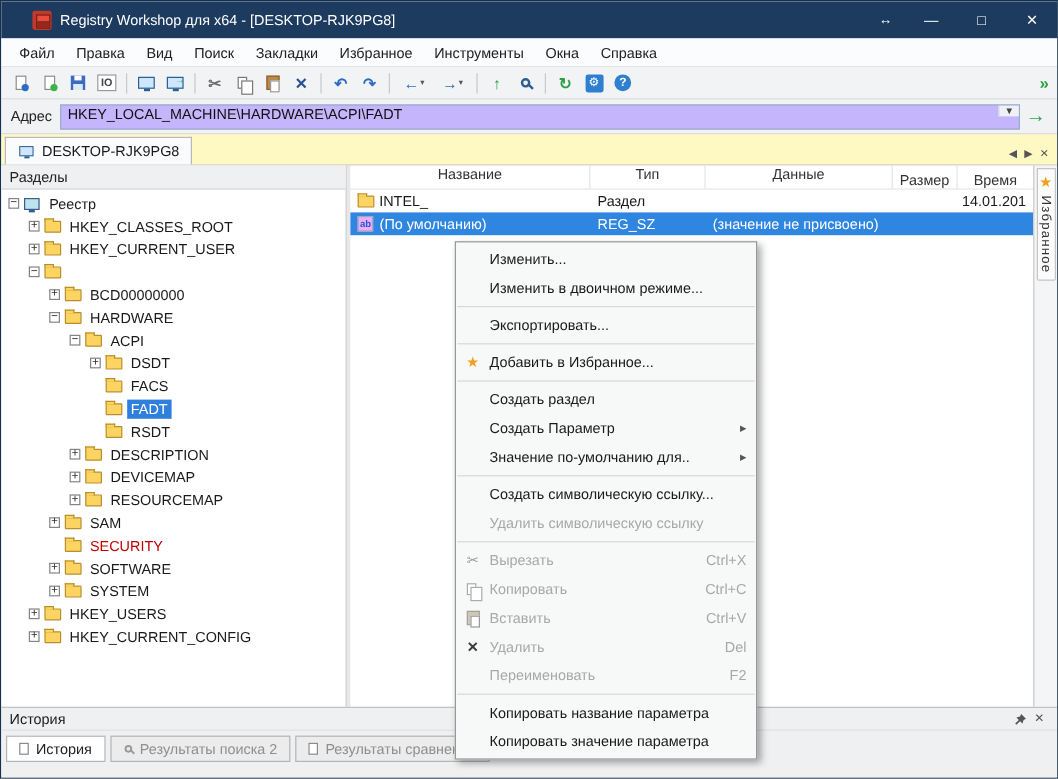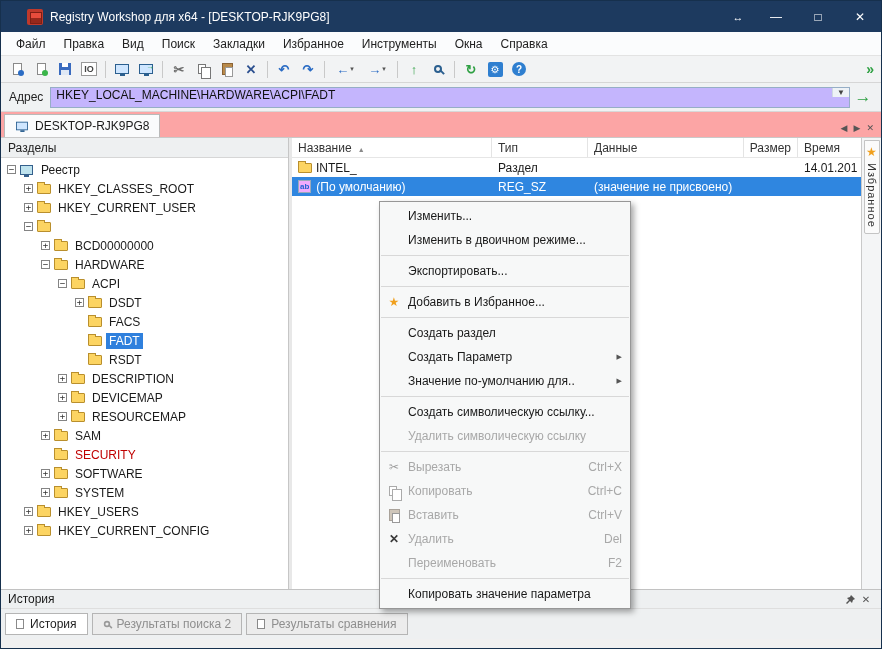--- a/index.html
+++ b/index.html
@@ -54,21 +54,21 @@
   .i-gear { width: 15px; height: 15px; background: #2f7fd0; color: #fff; display: flex; align-items: center; justify-content: center; font-size: 10px; border-radius: 2px; }
   .i-help { width: 14px; height: 14px; background: #2f7fd0; color: #fff; border-radius: 50%; display: flex; align-items: center; justify-content: center; font: bold 10px "Liberation Sans", sans-serif; }
   
   .addr { height: 29px; display: flex; align-items: center; background: #f0f2f3; padding: 0 5px; border-bottom: 1px solid #d8d8d8; flex: none; }
   .addr-label { margin: 0 7px 0 3px; color: #222; }
   .combo { flex: 1; display: flex; align-items: flex-start; height: 21px; border: 1px solid #96aec6; background: #c4b5fd; }
   .combo input { flex: 1; border: none; outline: none; font: 12px "Liberation Sans", sans-serif; padding: 0 5px; color: #111; background: transparent; }
   .combo-btn { width: 17px; display: flex; align-items: center; justify-content: center; color: #444; font-size: 8px; background: #eef2f6; border-left: 1px solid #cfd9e3; }
   .go-btn { width: 26px; text-align: center; color: #2fa043; font-weight: bold; font-size: 17px; }
   
-  .tabrow { height: 26px; background: #fca5a5; border-bottom: 1px solid #c9c9c9; display: flex; align-items: flex-end; padding: 2px 3px 0 3px; flex: none; }
+  .tabrow { height: 26px; background: #fef9c3; border-bottom: 1px solid #c9c9c9; display: flex; align-items: flex-end; padding: 2px 3px 0 3px; flex: none; }
   .mtab { display: flex; align-items: center; gap: 6px; height: 23px; padding: 0 10px; background: #fafbfc; border: 1px solid #b9b9b9; border-bottom: none; }
   .i-mon.tiny { transform: scale(.85); }
   .tabnav { margin-left: auto; display: flex; align-items: center; gap: 6px; padding: 0 4px 4px 0; color: #555; }
   .tabnav span { font-size: 9px; }
   
   .main { flex: 1; display: flex; min-height: 0; }
   .panel-left { width: 288px; display: flex; flex-direction: column; border-right: 1px solid #c6c6c6; background: #fff; flex: none; }
   .panel-head { height: 20px; background: #eef0f1; border-bottom: 1px solid #d6d6d6; display: flex; align-items: center; padding: 0 7px; color: #222; flex: none; }
   .tree { flex: 1; overflow: hidden; padding-top: 2px; }
   .ti { height: 19px; display: flex; align-items: center; padding-left: calc(6px + var(--d) * 17px); white-space: nowrap; }
@@ -79,22 +79,22 @@
   .icn-folder::before { content: ""; position: absolute; top: -3px; left: -1px; width: 6px; height: 2px; background: #fcd462; border: 1px solid #b98f2d; border-bottom: none; }
   .icn-pc { width: 13px; height: 10px; border: 1px solid #35608c; background: #bfe3ee; position: relative; margin-right: 5px; flex: none; }
   .icn-pc::after { content: ""; position: absolute; bottom: -3px; left: 3px; width: 5px; height: 2px; background: #35608c; }
   .tl { padding: 1px 3px; }
   .tl.sel { background: #2f80dd; color: #fff; }
   .tl.red { color: #c00000; }
   .splitter { width: 3px; background: #e8e8e8; cursor: col-resize; flex: none; }
   
   .panel-right { flex: 1; display: flex; flex-direction: column; background: #fff; min-width: 0; }
   .lhead { height: 20px; display: flex; border-bottom: 1px solid #e6e6e6; flex: none; }
-  .lh { display: flex; align-items: center; padding: 0 6px; border-right: 1px solid #e4e4e4; color: #333; overflow: hidden; }
-  .c-name { width: 200px; } .c-type { width: 96px; } .c-data { width: 156px; } .c-size { width: 54px; justify-content: flex-end; } .c-time { flex: 1; border-right: none; }
+  .lh { display: flex; align-items: center; padding: 0 6px; border-right: 1px solid #e4e4e4; color: #333; overflow: hidden; flex-direction: column; }
+  .c-name { width: 200px; } .c-type { width: 96px; } .c-data { width: 156px; } .c-size { width: 54px; justify-content: flex-end; } .c-time { flex: 1; border-right: none; justify-content: flex-end; }
   .sort-arrow::before { content: "▲"; font-size: 7px; color: #8a8a8a; margin-left: 6px; }
   .lr { height: 19px; display: flex; align-items: center; }
   .lc { display: flex; align-items: center; padding: 0 6px; overflow: hidden; white-space: nowrap; }
   .lr.sel { background: #2f86e0; color: #fff; }
   .icn-ab { font: bold 8px/9px "Liberation Sans", sans-serif; color: #1f5fd0; background: #f0abfc; border: 1px solid #9aaabb; padding: 1px; margin-right: 5px; flex: none; }
   
   .favstrip { width: 20px; background: #f4f5f6; border-left: 1px solid #c9c9c9; display: flex; flex-direction: column; align-items: center; flex: none; }
   .fav-tab { margin-top: 2px; border: 1px solid #c4c4c4; background: #fbfbfb; padding: 5px 1px; display: flex; flex-direction: column; align-items: center; gap: 5px; border-radius: 0 0 2px 2px; }
   .star { color: #f0a01e; font-size: 12px; line-height: 1; }
   .vtext { writing-mode: vertical-rl; font-size: 11px; color: #333; letter-spacing: 1px; }
@@ -523,17 +523,21 @@
         <span class="ms">Del</span>
       </div>
     <div class="mi dis">
         <span class="gut"></span>
         <span class="ml">Переименовать</span>
         <span class="ms">F2</span>
       </div>
     <div class="msep"></div>
     <div class="mi">
         <span class="gut"></span>
+        <span class="ml">Копировать название параметра</span>
+      </div>
+    <div class="mi">
+        <span class="gut"></span>
         <span class="ml">Копировать значение параметра</span>
       </div>
   </div>
 
 </div>
 
 </body></html>

